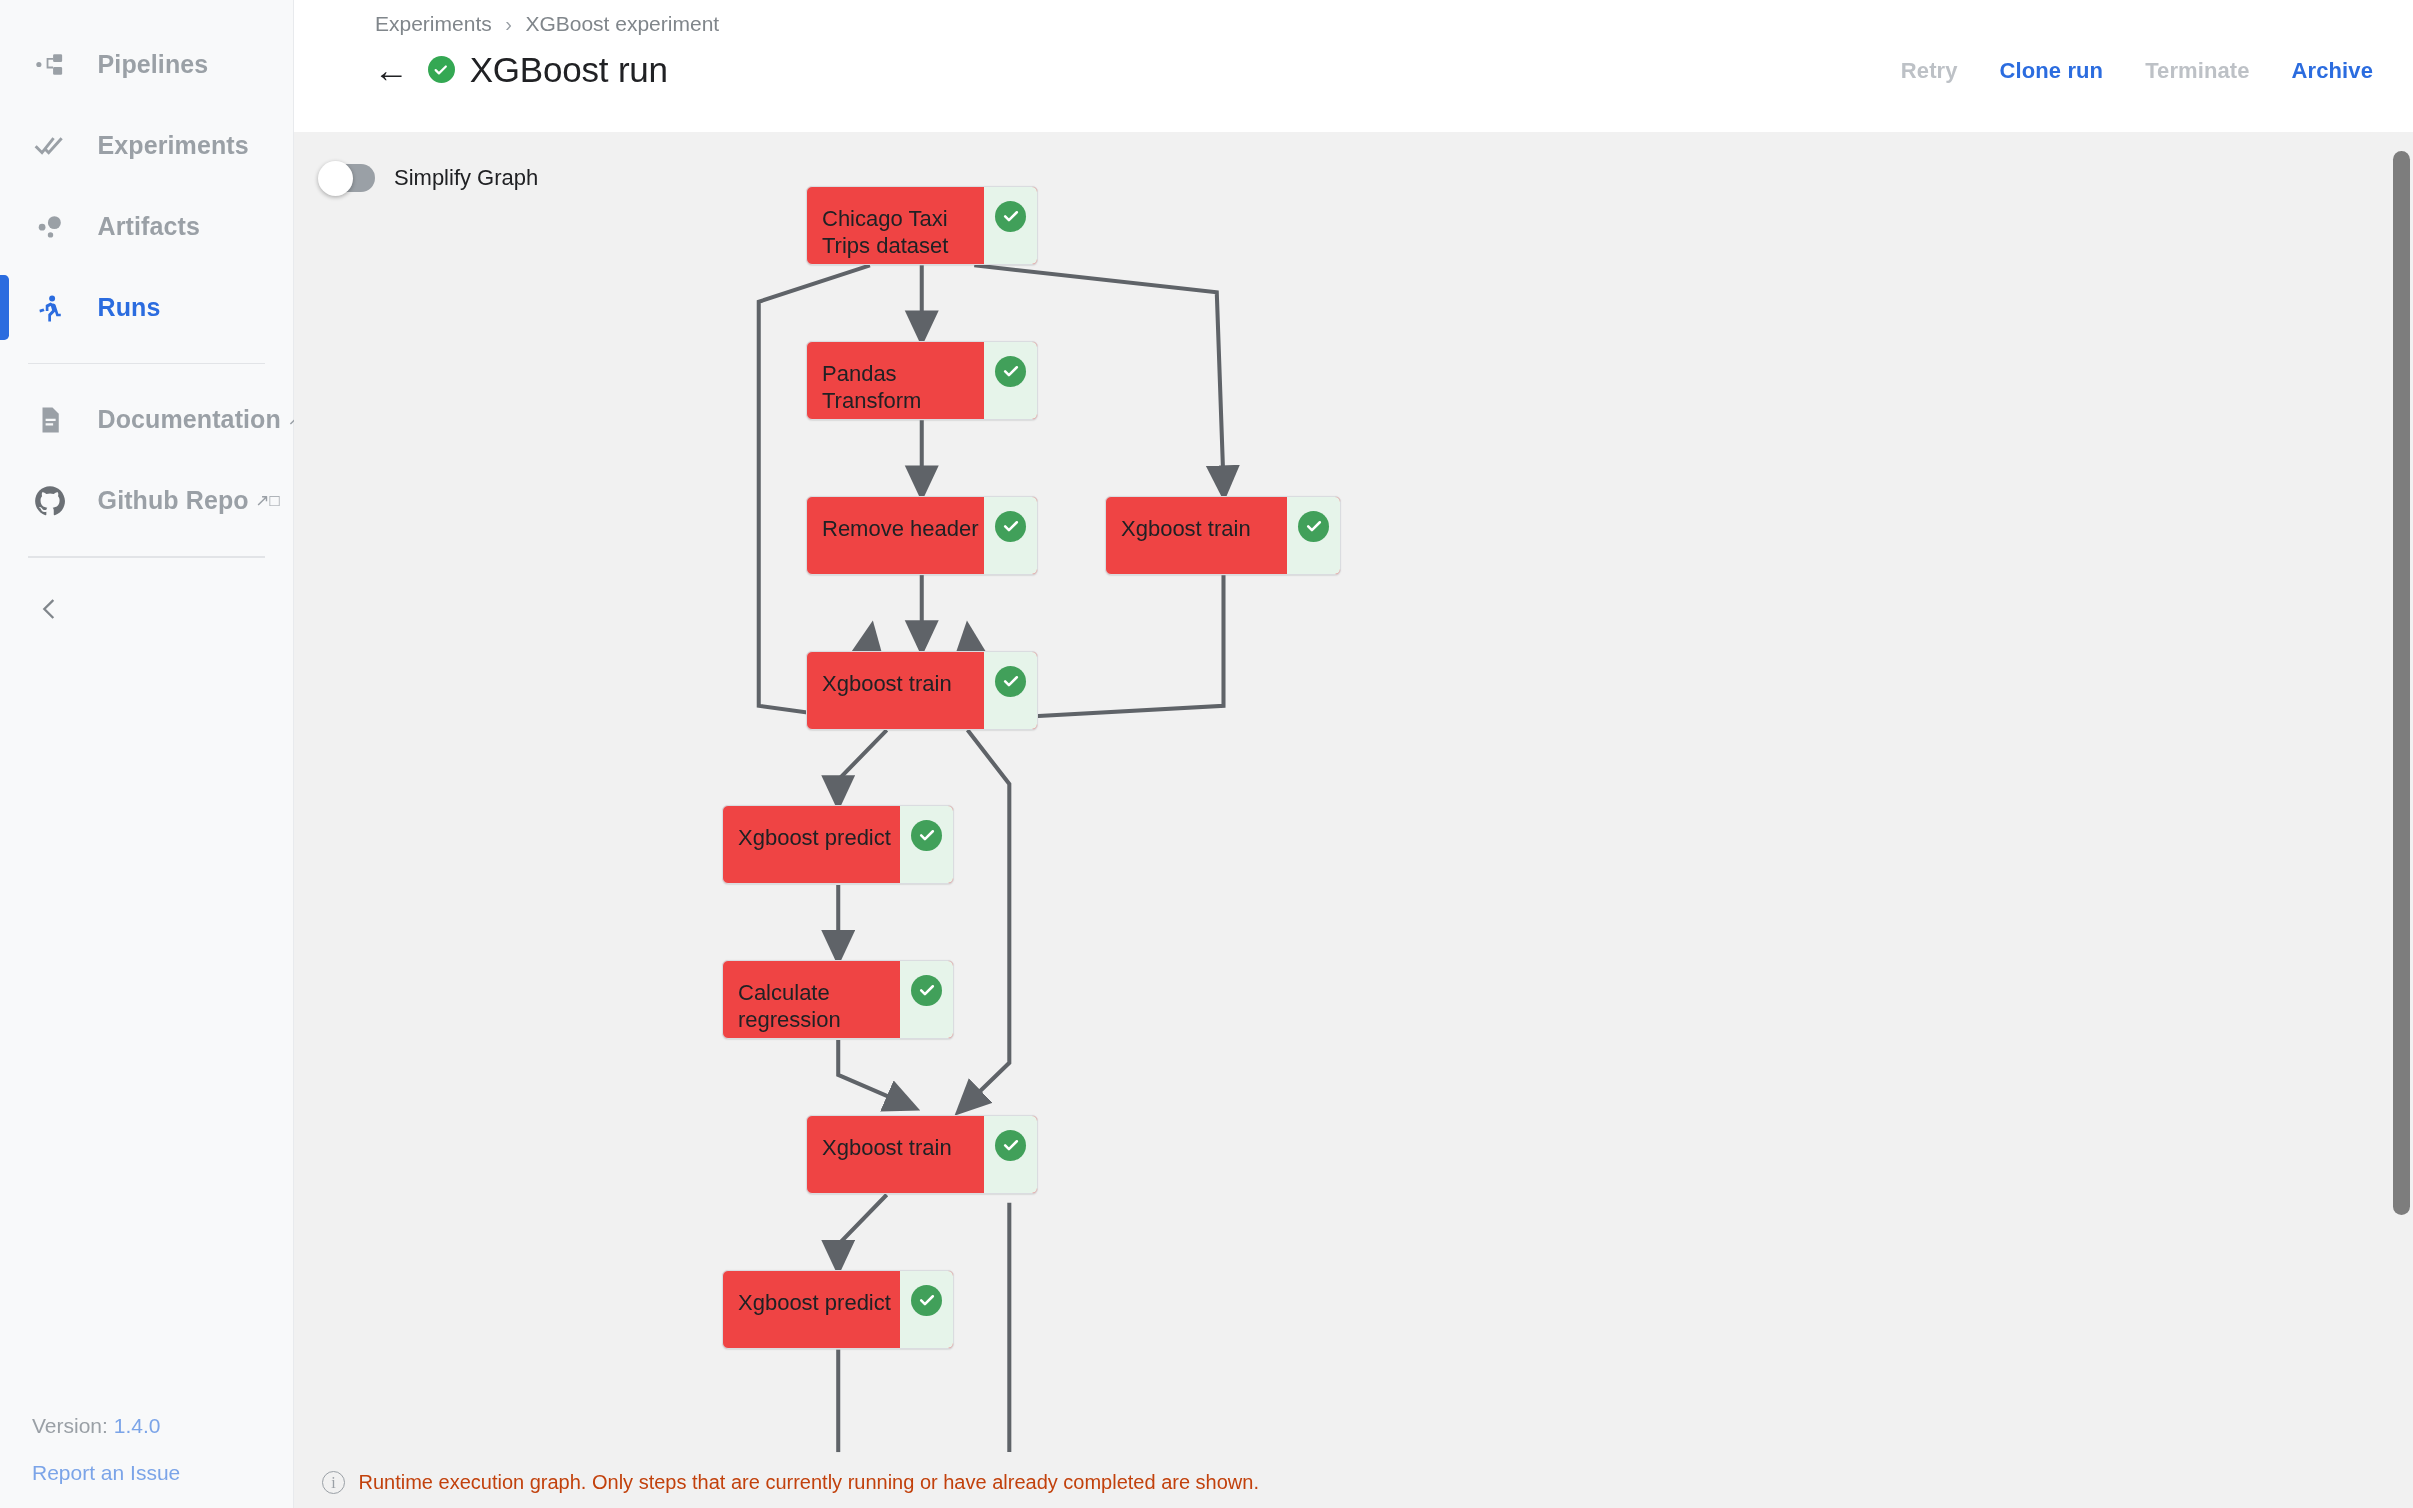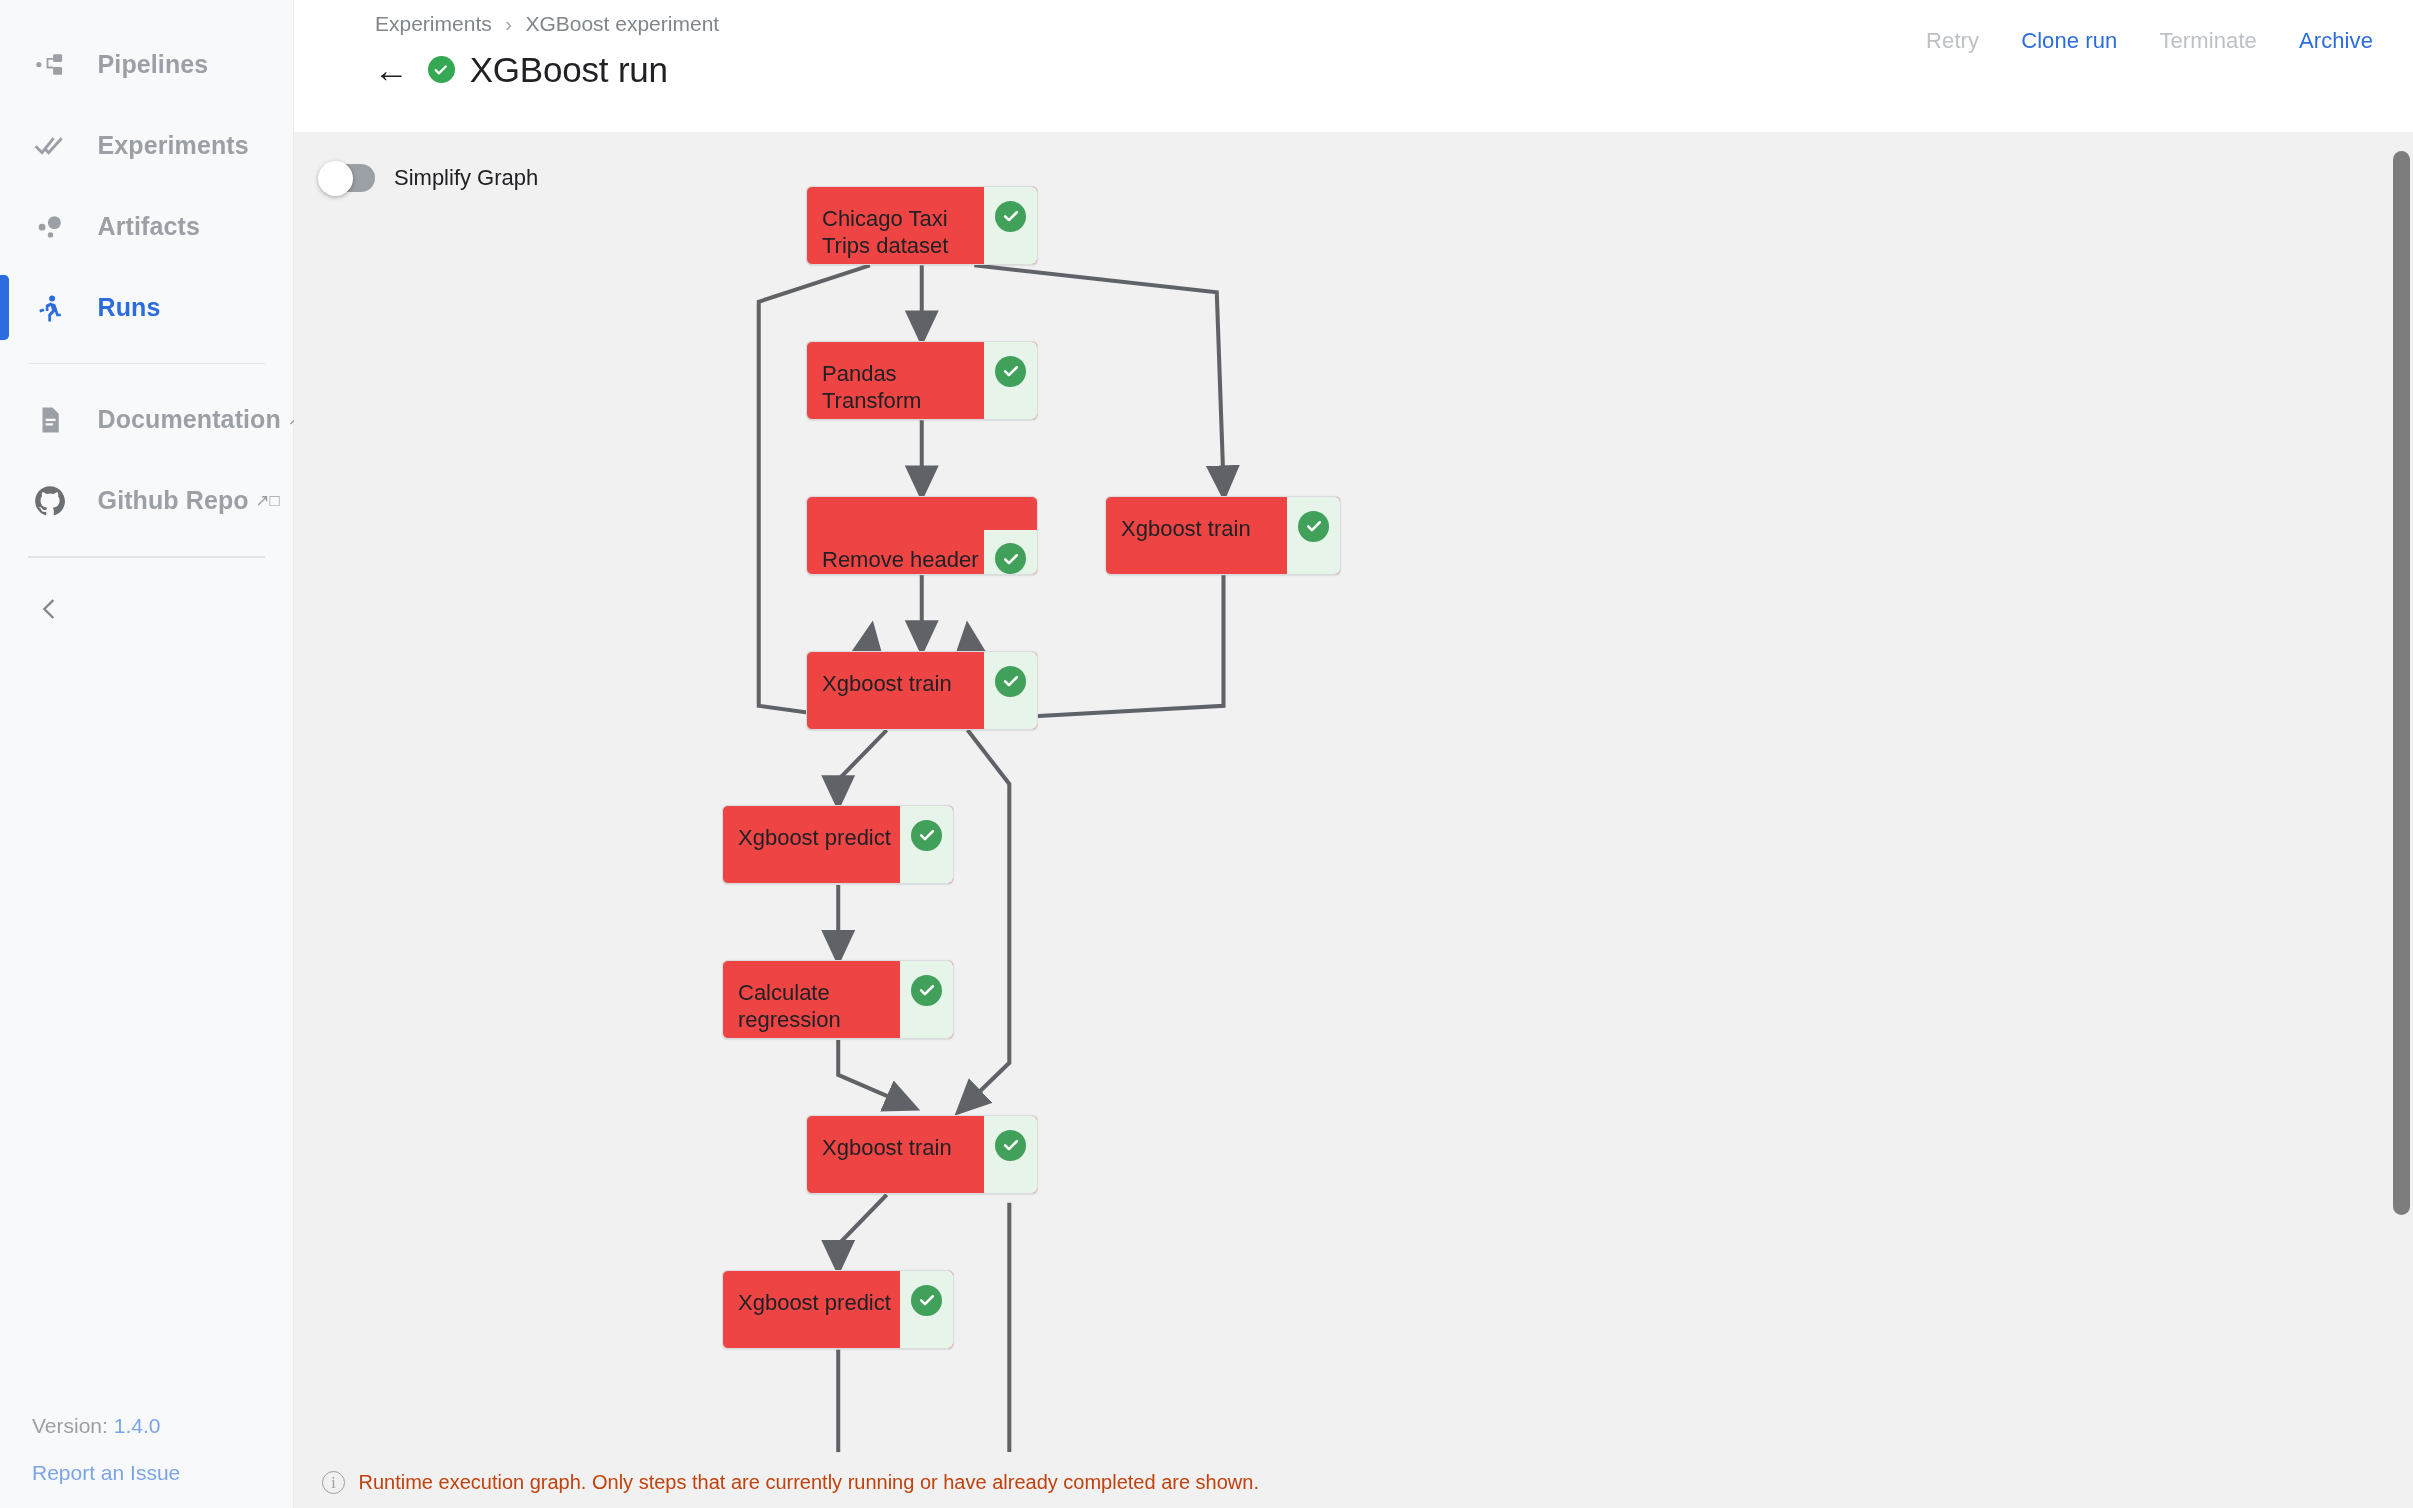--- a/index.html
+++ b/index.html
@@ -110,22 +110,23 @@
   .statusdot svg { width: 17.5px; height: 17.5px; }
   .page-title {
     font-size: 35px; font-weight: 400; color: #202124;
     letter-spacing: -0.2px;
   }
   .actions {
     position:absolute; right: 40px; top: 28px;
     display:flex; align-items:center; gap: 42px;
   }
   .action {
-    font-size: 22px; font-weight: 400; letter-spacing:0.1px;
+    font-size: 22px; font-weight: 700; letter-spacing:0.1px;
     cursor: pointer;
+    margin-top: 30px;
   }
   .action.disabled { color: #bdc1c6; cursor: default; }
   .action.enabled { color: #2b6cdf; }
   .tabsrow {
     display:flex; position:absolute; left: 337px; top: 132px;
   }
   .tab {
     font-size: 23px; font-weight: 700; color: #5f6368;
     padding: 0 0 12px 0; margin-right: 53px;
     cursor: pointer; position: relative;
@@ -411,21 +412,21 @@
           <div class="nlabel">Pandas Transform DataFrame in CSV format</div>
           <div class="nstatus">
             <span class="checkcircle">
               <svg viewBox="0 0 24 24" fill="none" stroke="#ffffff" stroke-width="3" stroke-linecap="round" stroke-linejoin="round">
                   <path d="M5 12.5l4.5 4.5L19 7.5"></path>
                 </svg>
             </span>
           </div>
         </div>
 
-        <div class="node" style="left:512px;top:364px;width:232px;height:79px;align-items:flex-end;">
+        <div class="node" style="left:512px;top:364px;width:232px;height:79px;">
           <div class="nlabel">Remove header</div>
           <div class="nstatus">
             <span class="checkcircle">
               <svg viewBox="0 0 24 24" fill="none" stroke="#ffffff" stroke-width="3" stroke-linecap="round" stroke-linejoin="round">
                   <path d="M5 12.5l4.5 4.5L19 7.5"></path>
                 </svg>
             </span>
           </div>
         </div>
 

